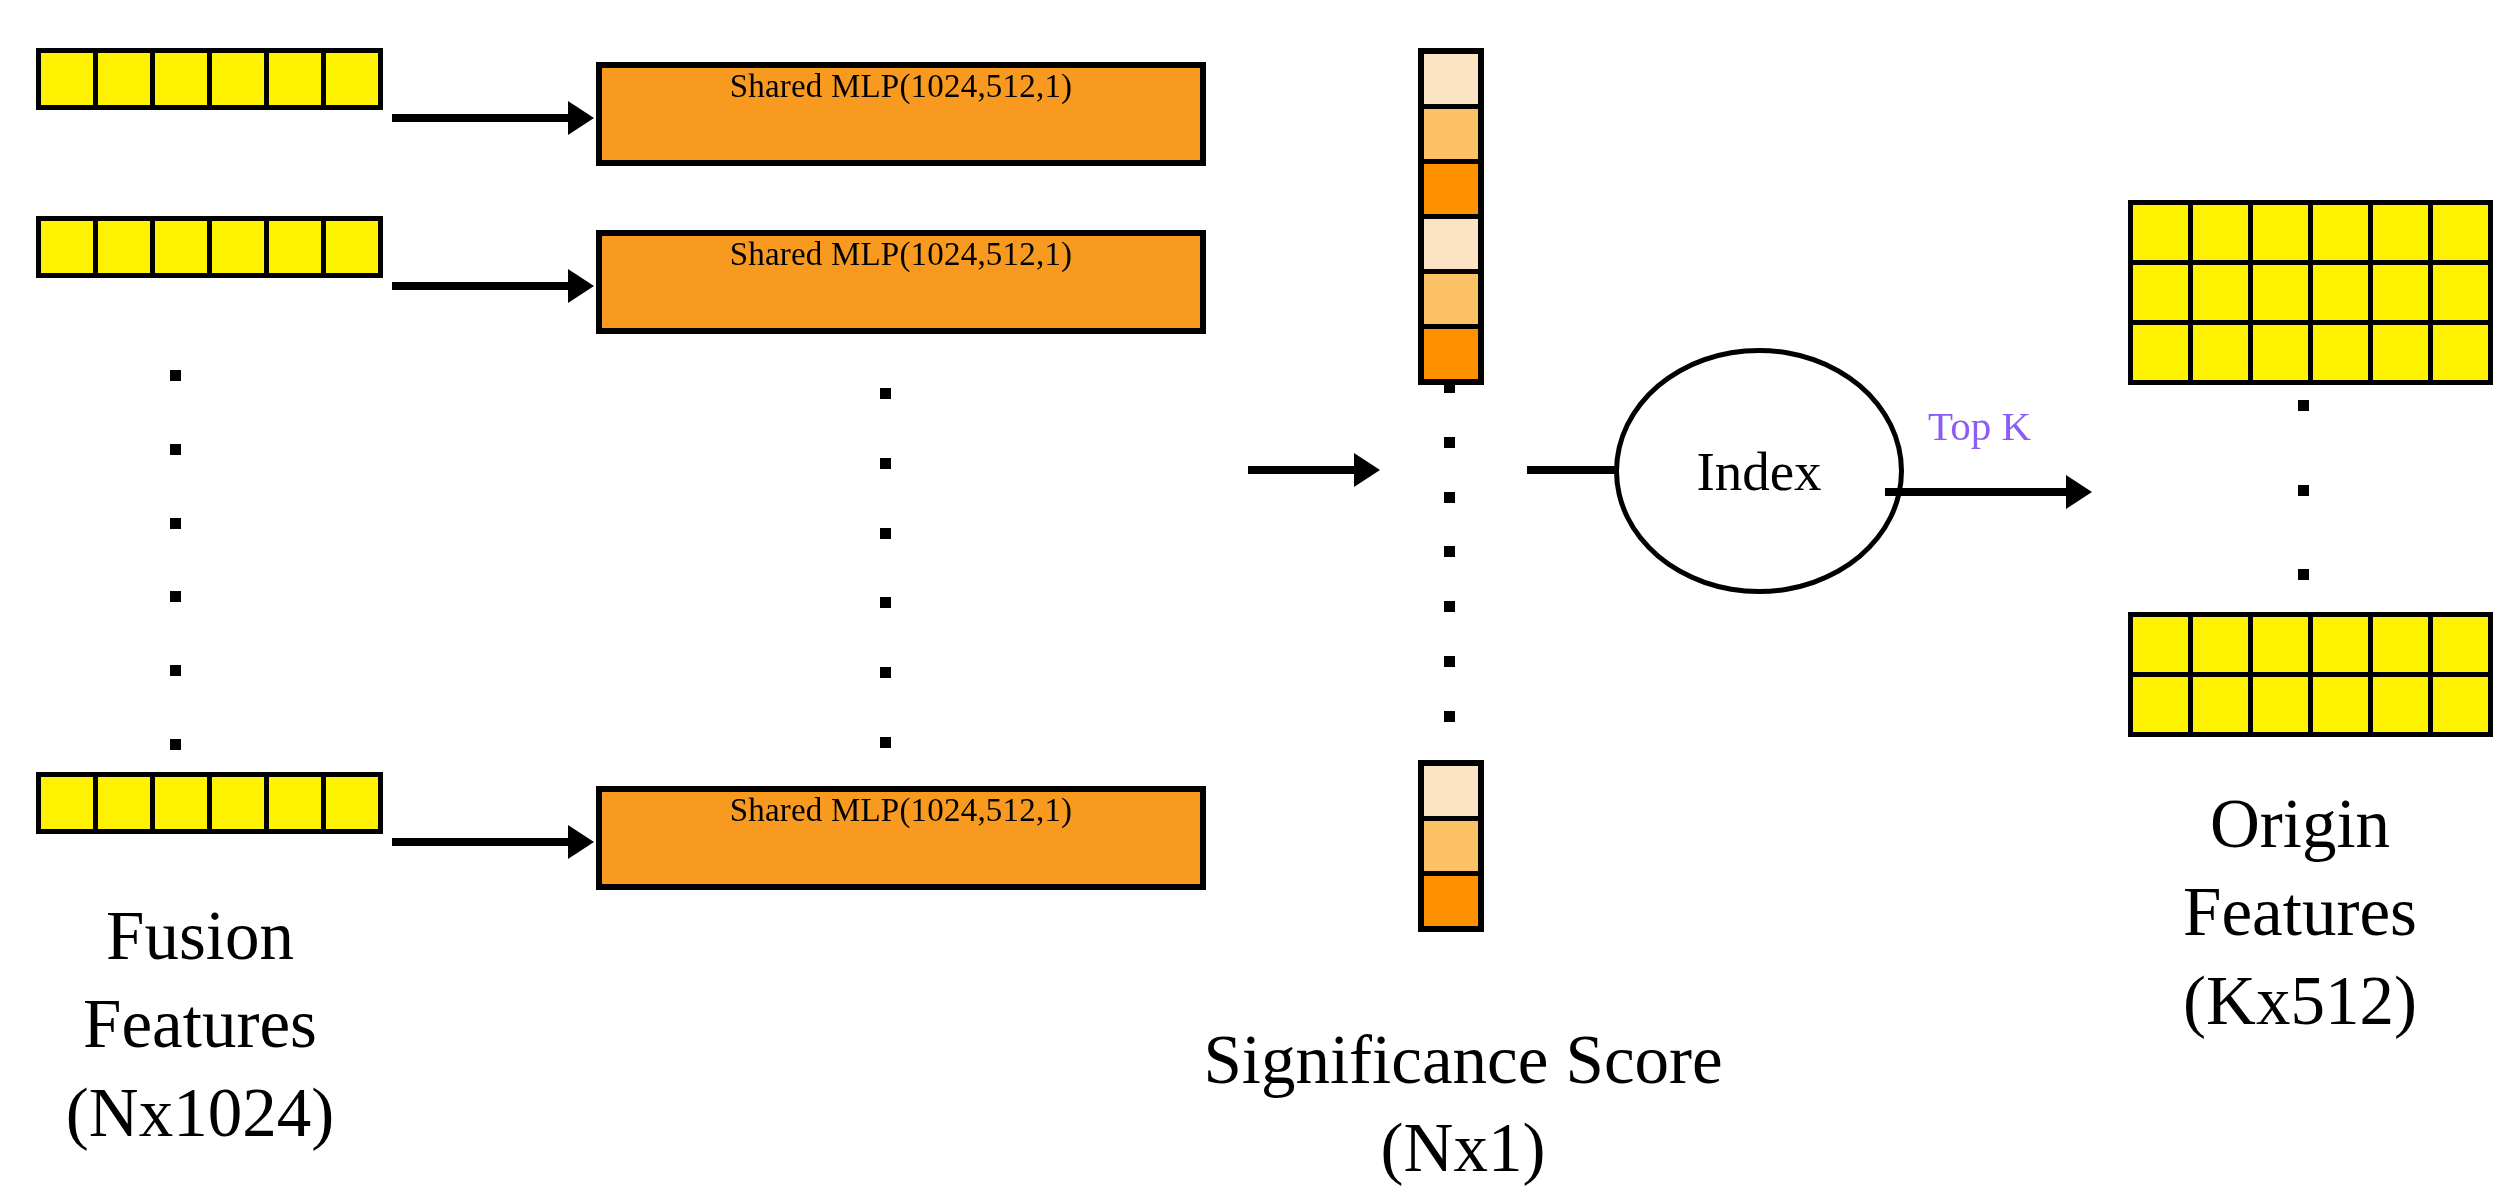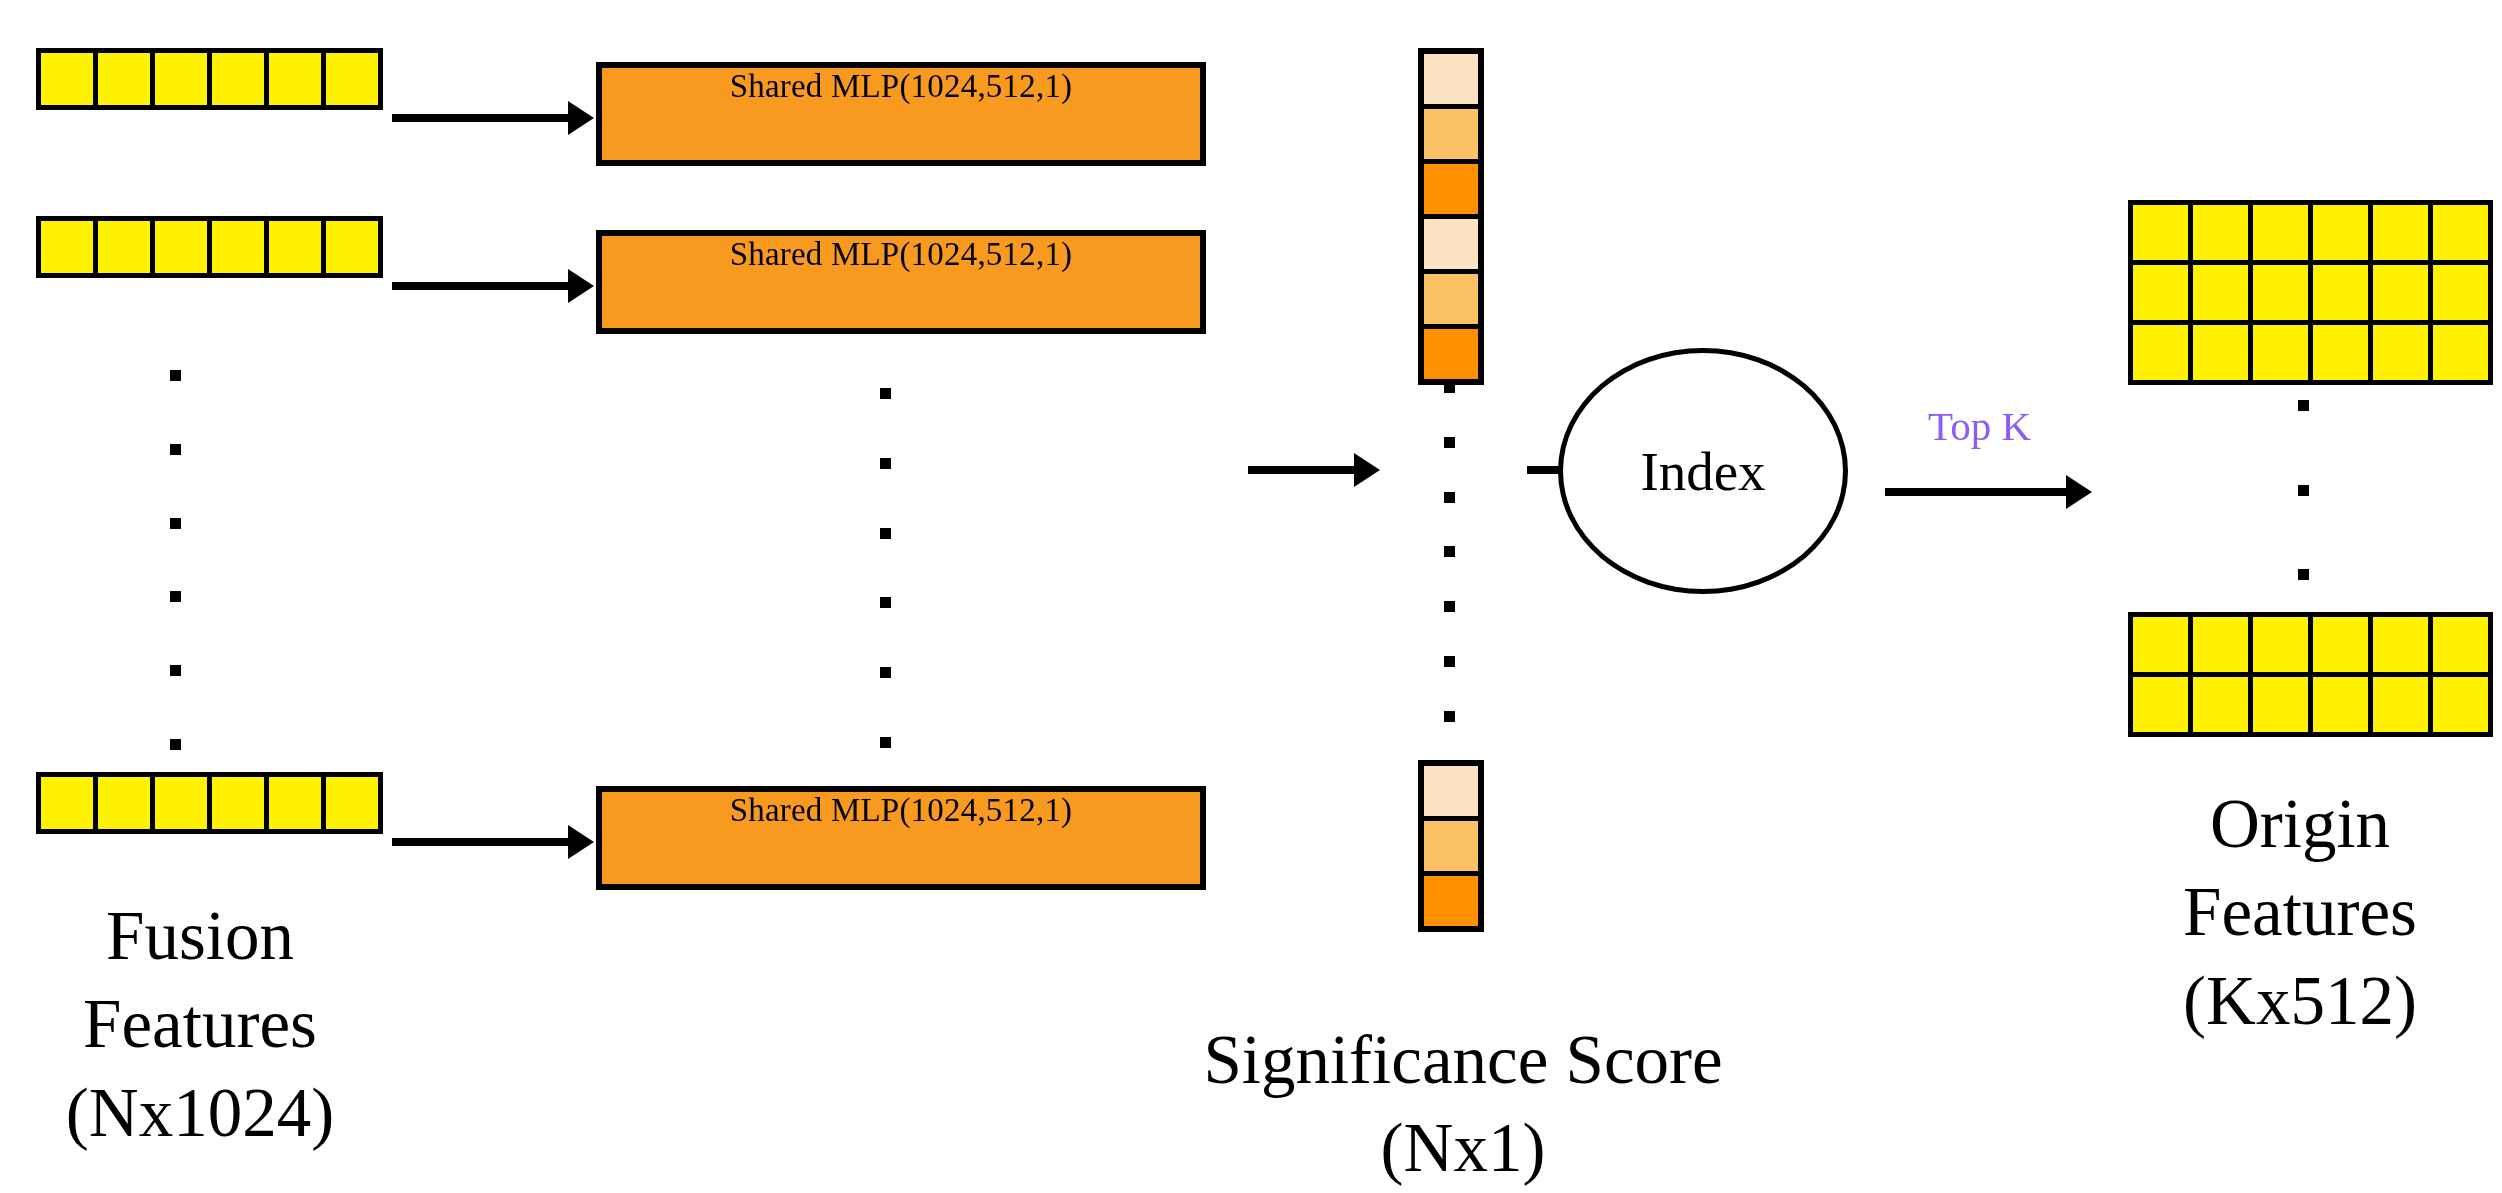--- a/index.html
+++ b/index.html
@@ -247,21 +247,21 @@
     <div class="scell" style="background:#FF9000;"></div>
   </div>
 
   <div class="caption" style="left:1143px; top:1016px; width:640px;">
     <span class="cline">Significance Score</span>
     <span class="cline">(Nx1)</span>
   </div>
 
   <div class="arrow" style="left:1527px; top:466px; width:112px;"></div>
 
-  <div class="abs ellipse" style="left:1558px; top:348px; width:290px; height:246px;">
+  <div class="abs ellipse" style="left:1614px; top:348px; width:290px; height:246px;">
     <span>Index</span>
   </div>
 
   <div class="label-small" style="left:1928px; top:402px;">Top K</div>
   <div class="arrow" style="left:1885px; top:488px; width:185px;"></div>
 
   <div class="abs feat-grid" style="left:2128px; top:200px;">
     <div class="grid-row">
       <div class="gcell"></div>
       <div class="gcell"></div>

